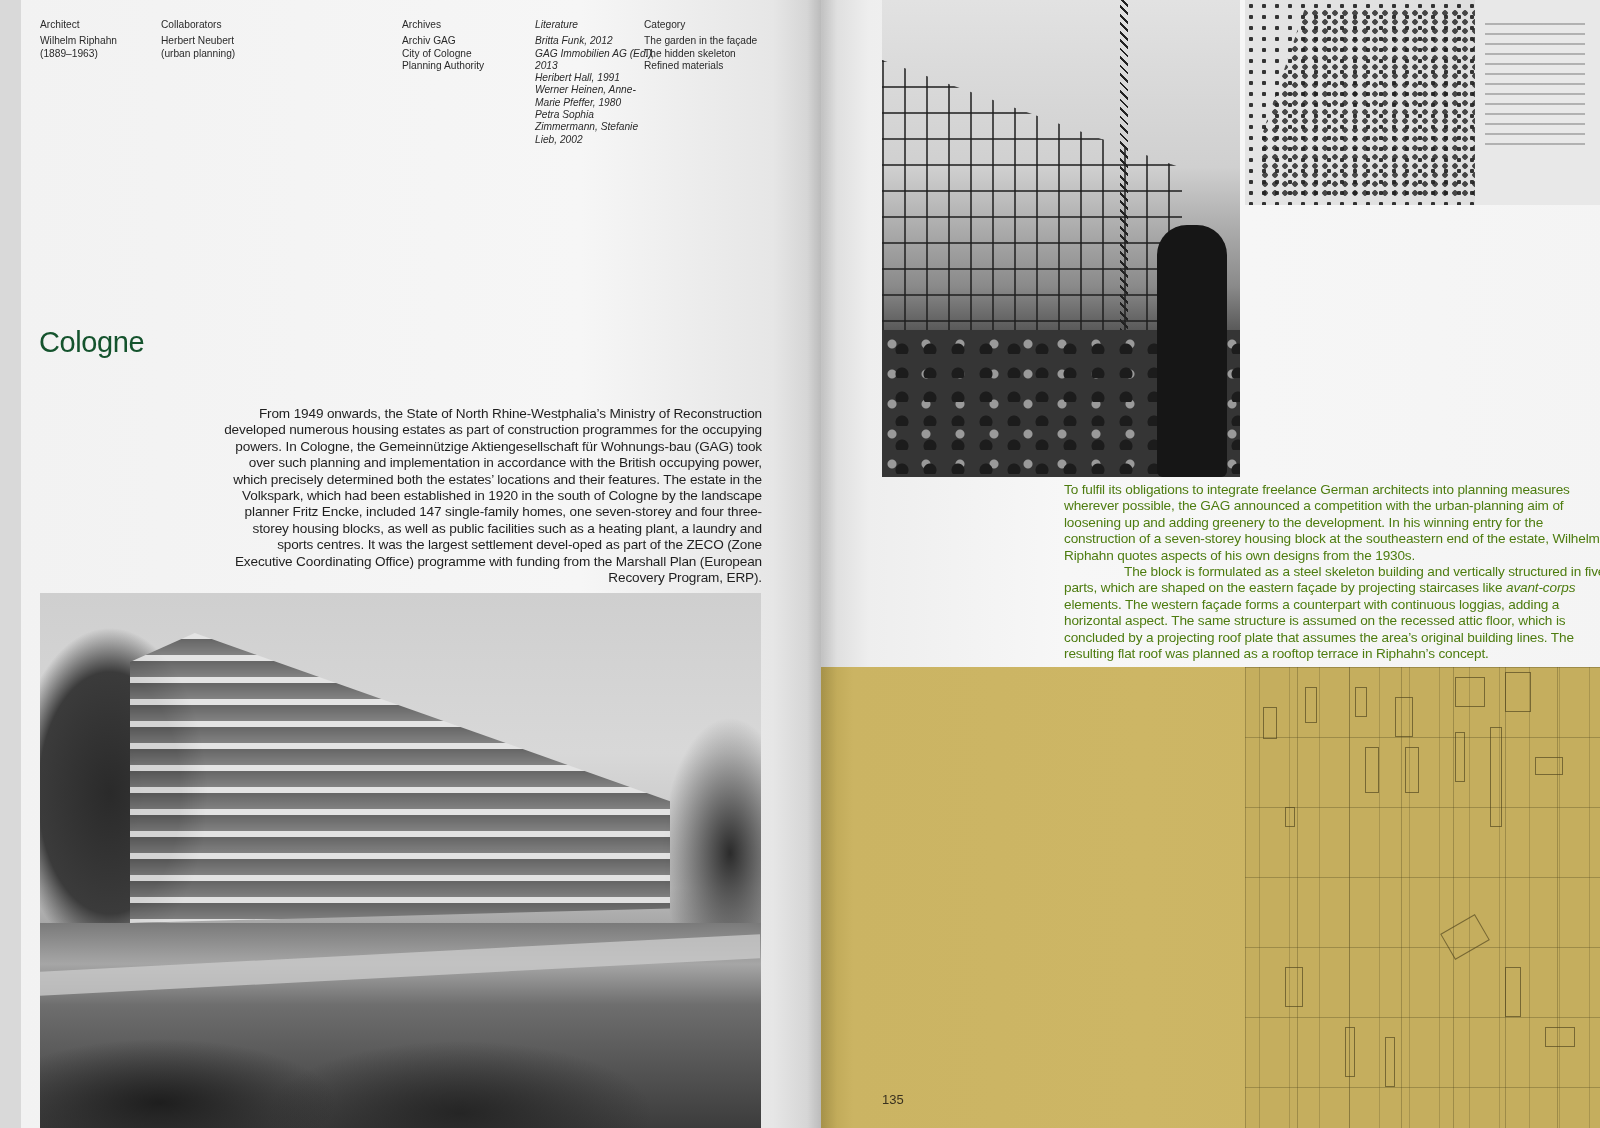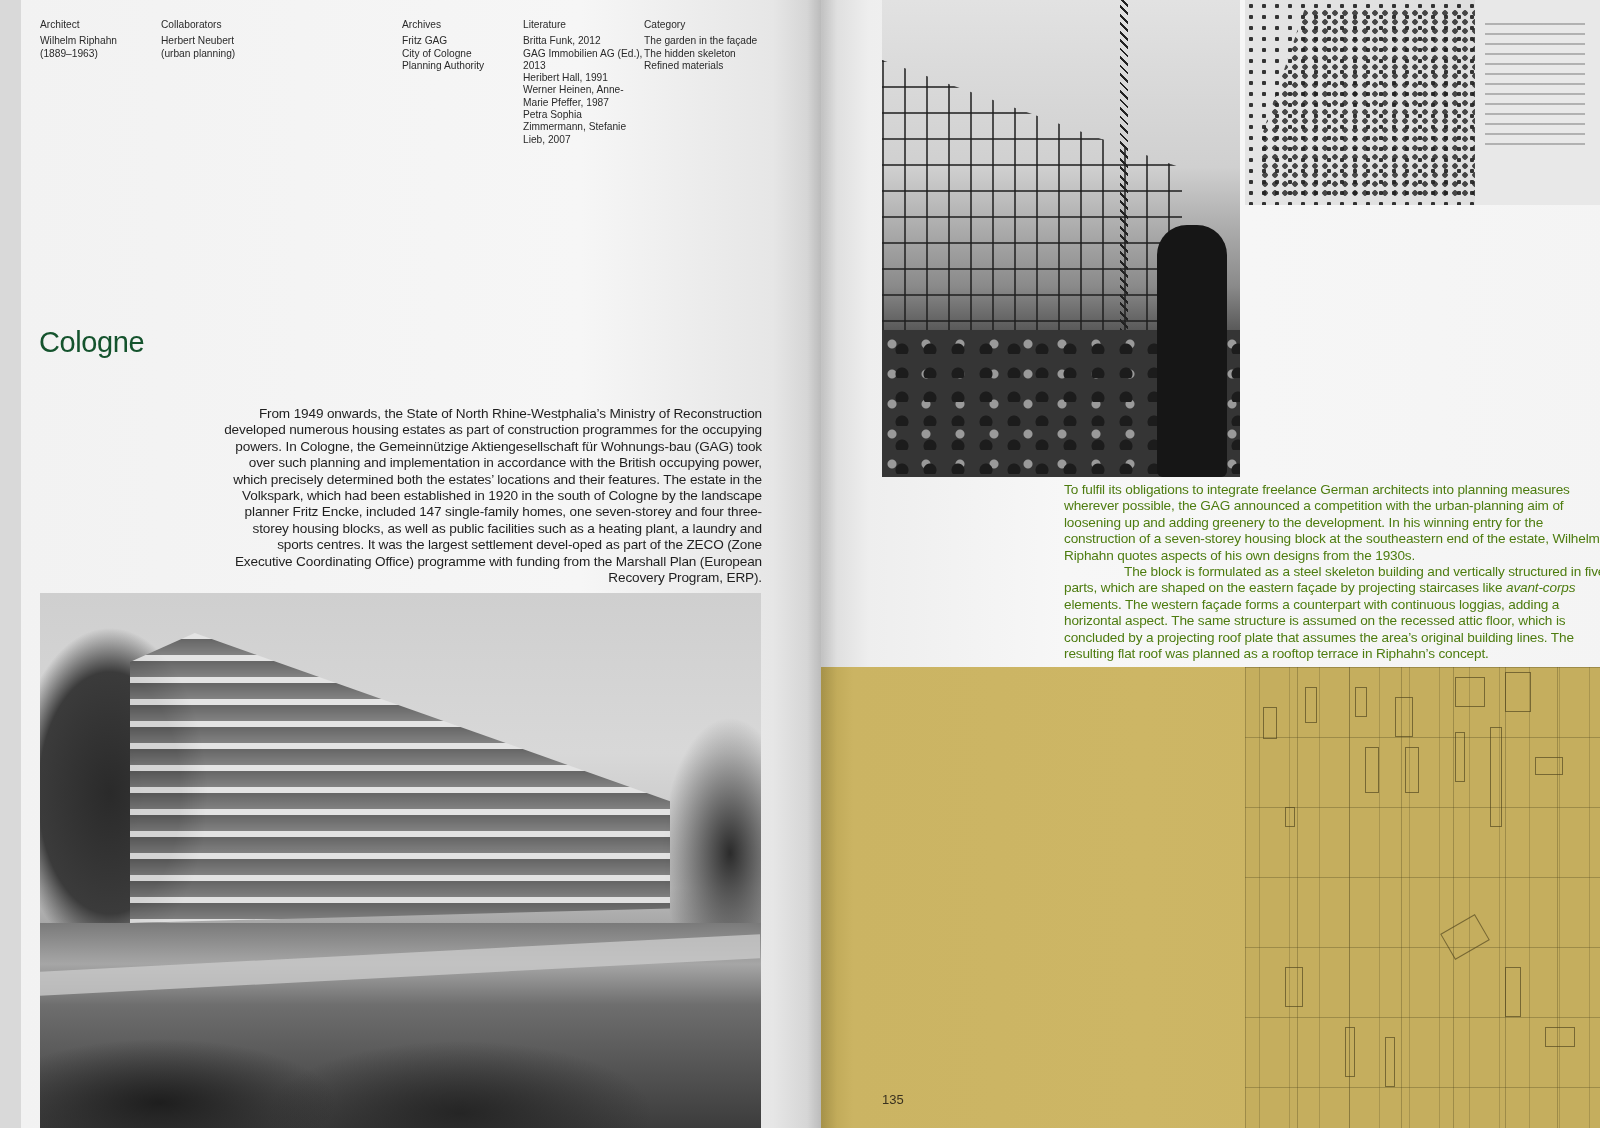--- a/index.html
+++ b/index.html
@@ -159,35 +159,35 @@
     <span class="meta-line">Wilhelm Riphahn</span>
     <span class="meta-line">(1889–1963)</span>
   </div>
   <div class="meta" style="left:140px;">
     <div class="meta-head">Collaborators</div>
     <span class="meta-line">Herbert Neubert</span>
     <span class="meta-line">(urban planning)</span>
   </div>
   <div class="meta" style="left:381px;">
     <div class="meta-head">Archives</div>
-    <span class="meta-line">Fritz GAG</span>
+    <span class="meta-line">Archiv GAG</span>
     <span class="meta-line">City of Cologne</span>
     <span class="meta-line">Planning Authority</span>
   </div>
-  <div class="meta" style="left:502px;">
+  <div class="meta" style="left:514px;font-style:italic;">
     <div class="meta-head">Literature</div>
     <span class="meta-line">Britta Funk, 2012</span>
     <span class="meta-line">GAG Immobilien AG (Ed.),</span>
     <span class="meta-line">2013</span>
     <span class="meta-line">Heribert Hall, 1991</span>
     <span class="meta-line">Werner Heinen, Anne-</span>
-    <span class="meta-line">Marie Pfeffer, 1987</span>
+    <span class="meta-line">Marie Pfeffer, 1980</span>
     <span class="meta-line">Petra Sophia</span>
     <span class="meta-line">Zimmermann, Stefanie</span>
-    <span class="meta-line">Lieb, 2007</span>
+    <span class="meta-line">Lieb, 2002</span>
   </div>
   <div class="meta" style="left:623px;">
     <div class="meta-head">Category</div>
     <span class="meta-line">The garden in the façade</span>
     <span class="meta-line">The hidden skeleton</span>
     <span class="meta-line">Refined materials</span>
   </div>
 
   <div class="city">Cologne</div>
 

